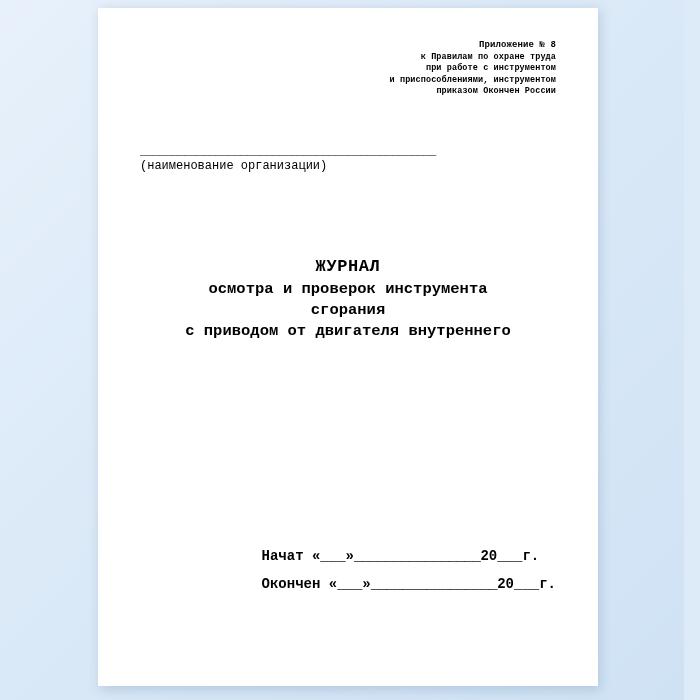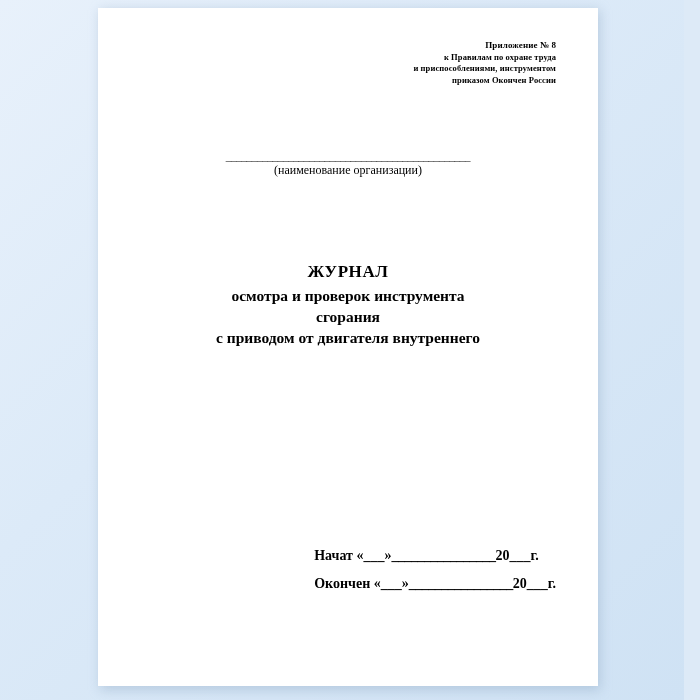--- a/index.html
+++ b/index.html
@@ -10,20 +10,21 @@
     width: 700px;
     height: 700px;
     background: #ddeaf7;
     font-family: "Liberation Serif", serif;
     overflow: hidden;
   }
   .stage {
     position: relative;
     width: 684px;
     height: 700px;
+    font-family: Liberation Mono, monospace;
   }
   
   .bg-wash {
     position: absolute;
     inset: 0;
     background:
       linear-gradient(135deg, #e8f1fb 0%, #dceaf8 40%, #cfe2f4 100%);
   }
   .page-shadow {
     position: absolute;
@@ -49,22 +50,22 @@
     font-size: 8.5px;
     line-height: 11.5px;
     font-weight: bold;
     color: #000;
     letter-spacing: 0.1px;
   }
   .appendix div:first-child {
     font-size: 9px;
   }
   .org-block {
-    margin-top: 64px;
-    text-align: center;
+    margin-top: 48px;
+    text-align: left;
   }
   .org-line {
     display: block;
     font-size: 11px;
     letter-spacing: -0.3px;
     color: #000;
     white-space: nowrap;
   }
   .org-caption {
     font-size: 12px;
@@ -111,20 +112,21 @@
 
 <div class="stage">
   <div class="bg-wash"></div>
   <div class="page-shadow"></div>
 
   <div class="page">
 
     <div class="appendix">
       <div>Приложение № 8</div>
       <div>к Правилам по охране труда</div>
+      <div>при работе с инструментом</div>
       <div>и приспособлениями, инструментом</div>
       <div>приказом Окончен России</div>
     </div>
 
     <div class="org-block">
       <span class="org-line">_______________________________________________</span>
       <div class="org-caption">(наименование организации)</div>
     </div>
 
     <div class="title-block">

